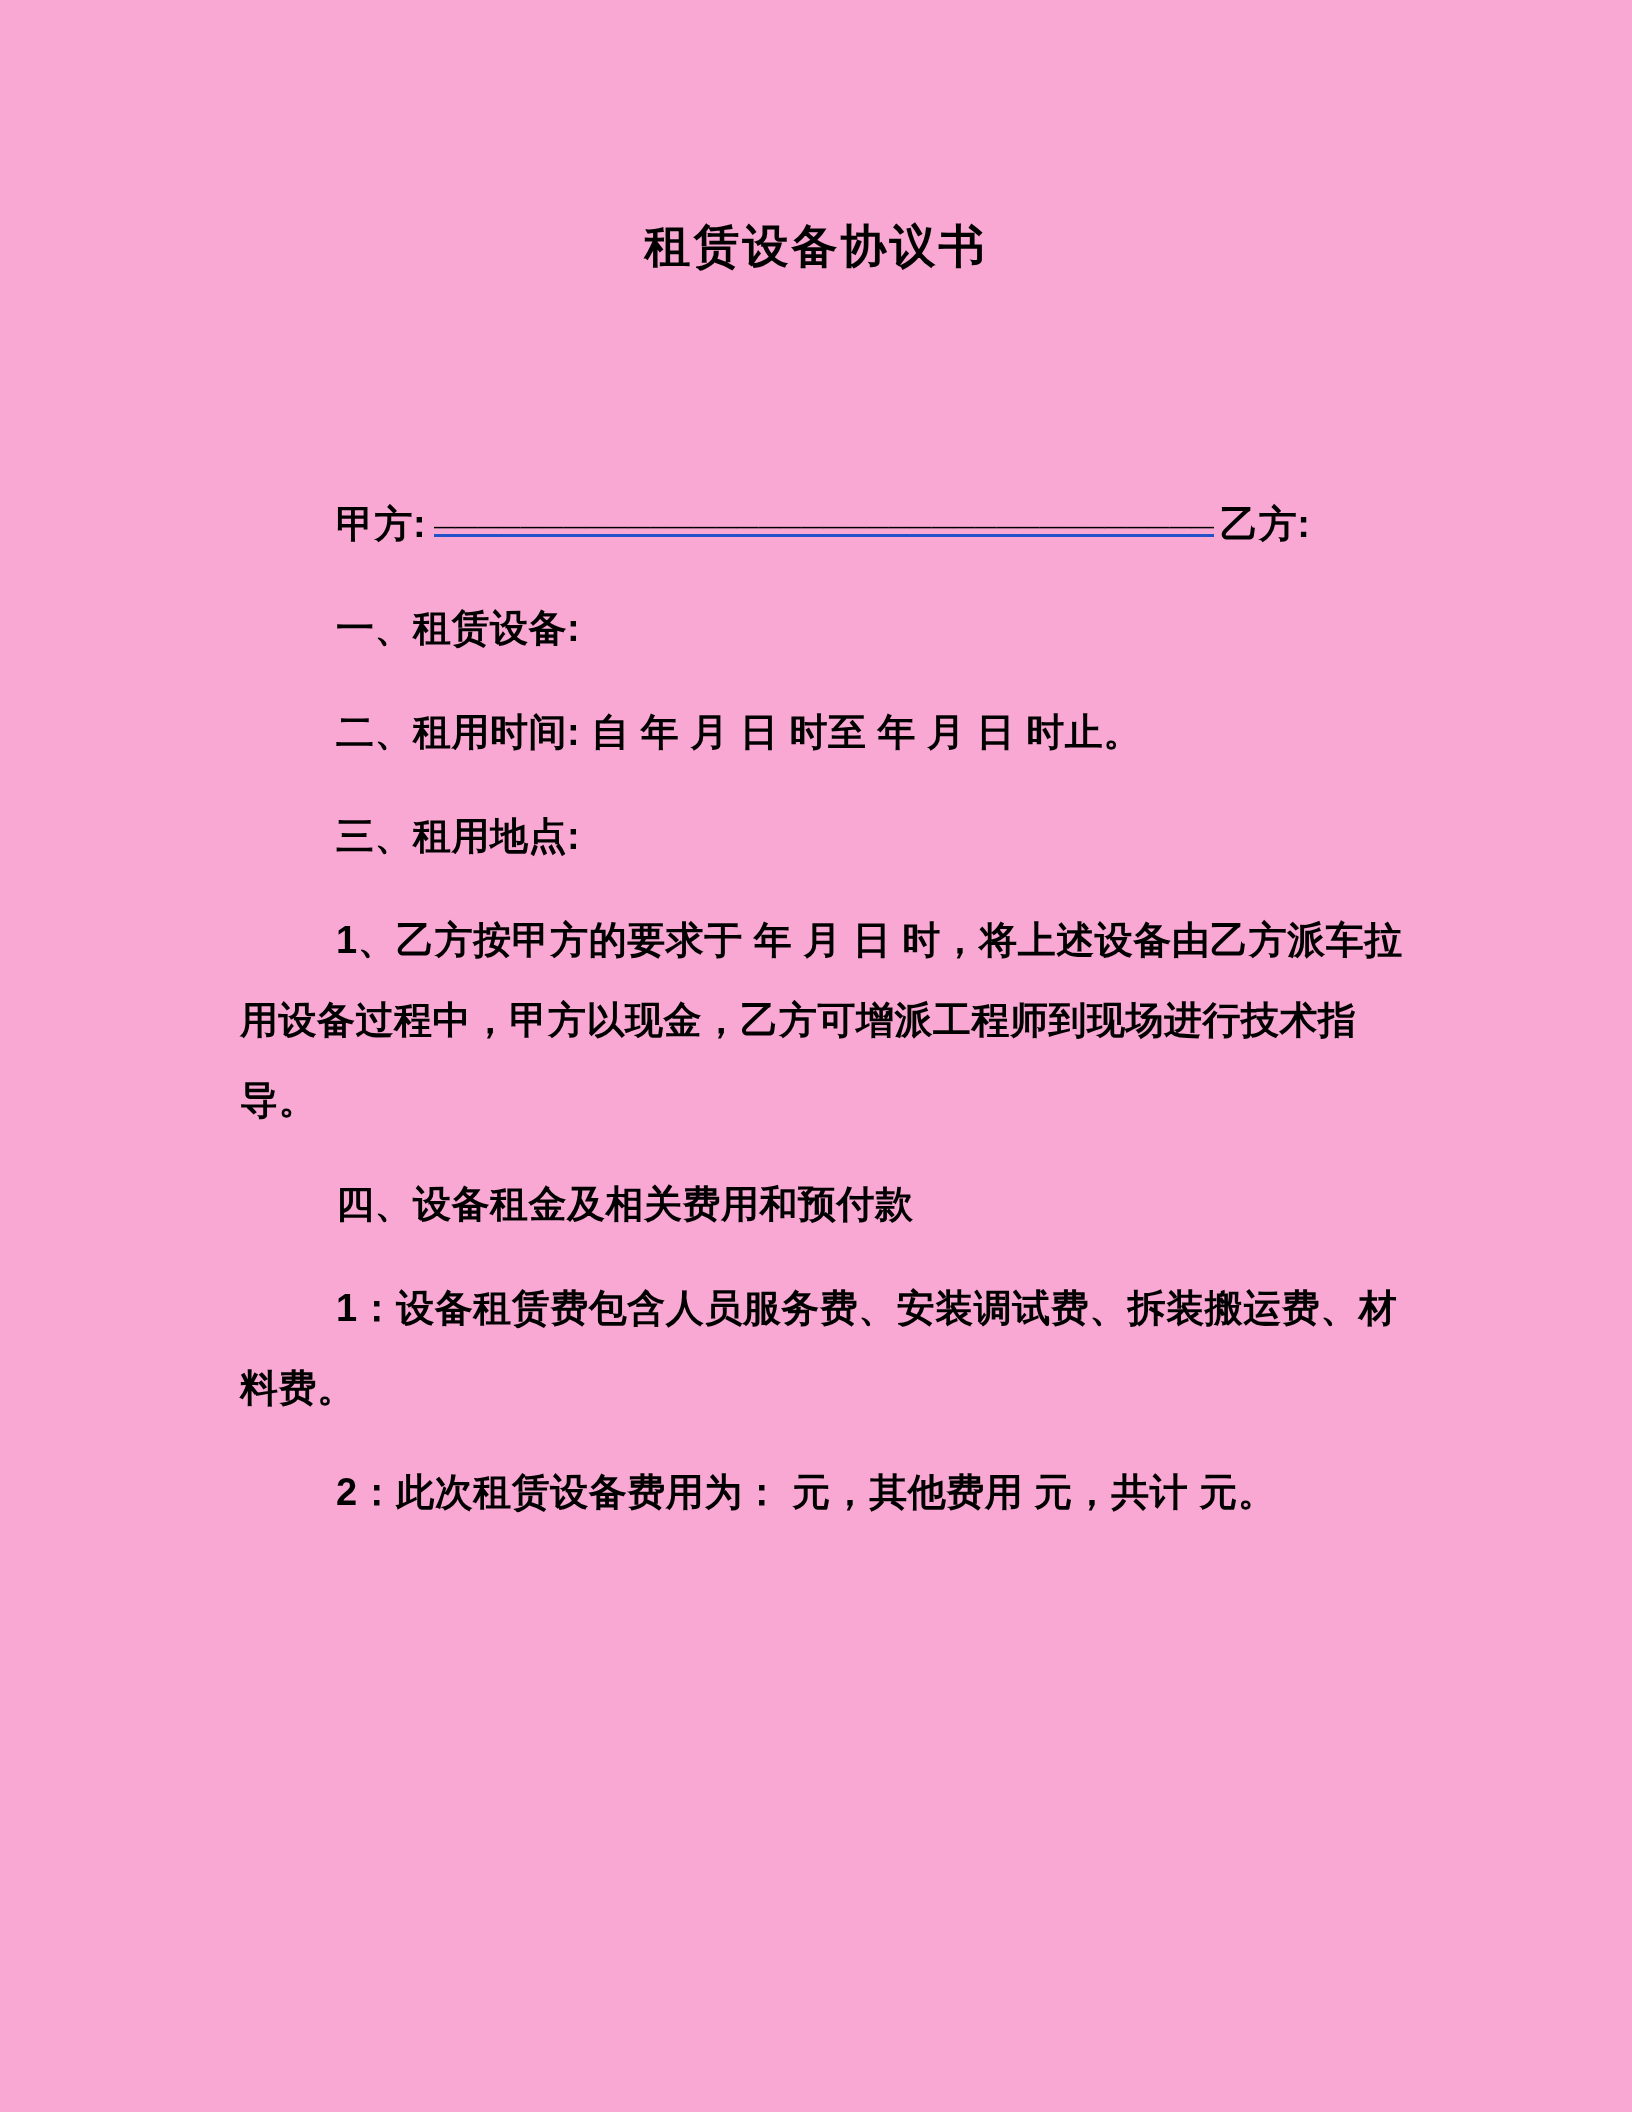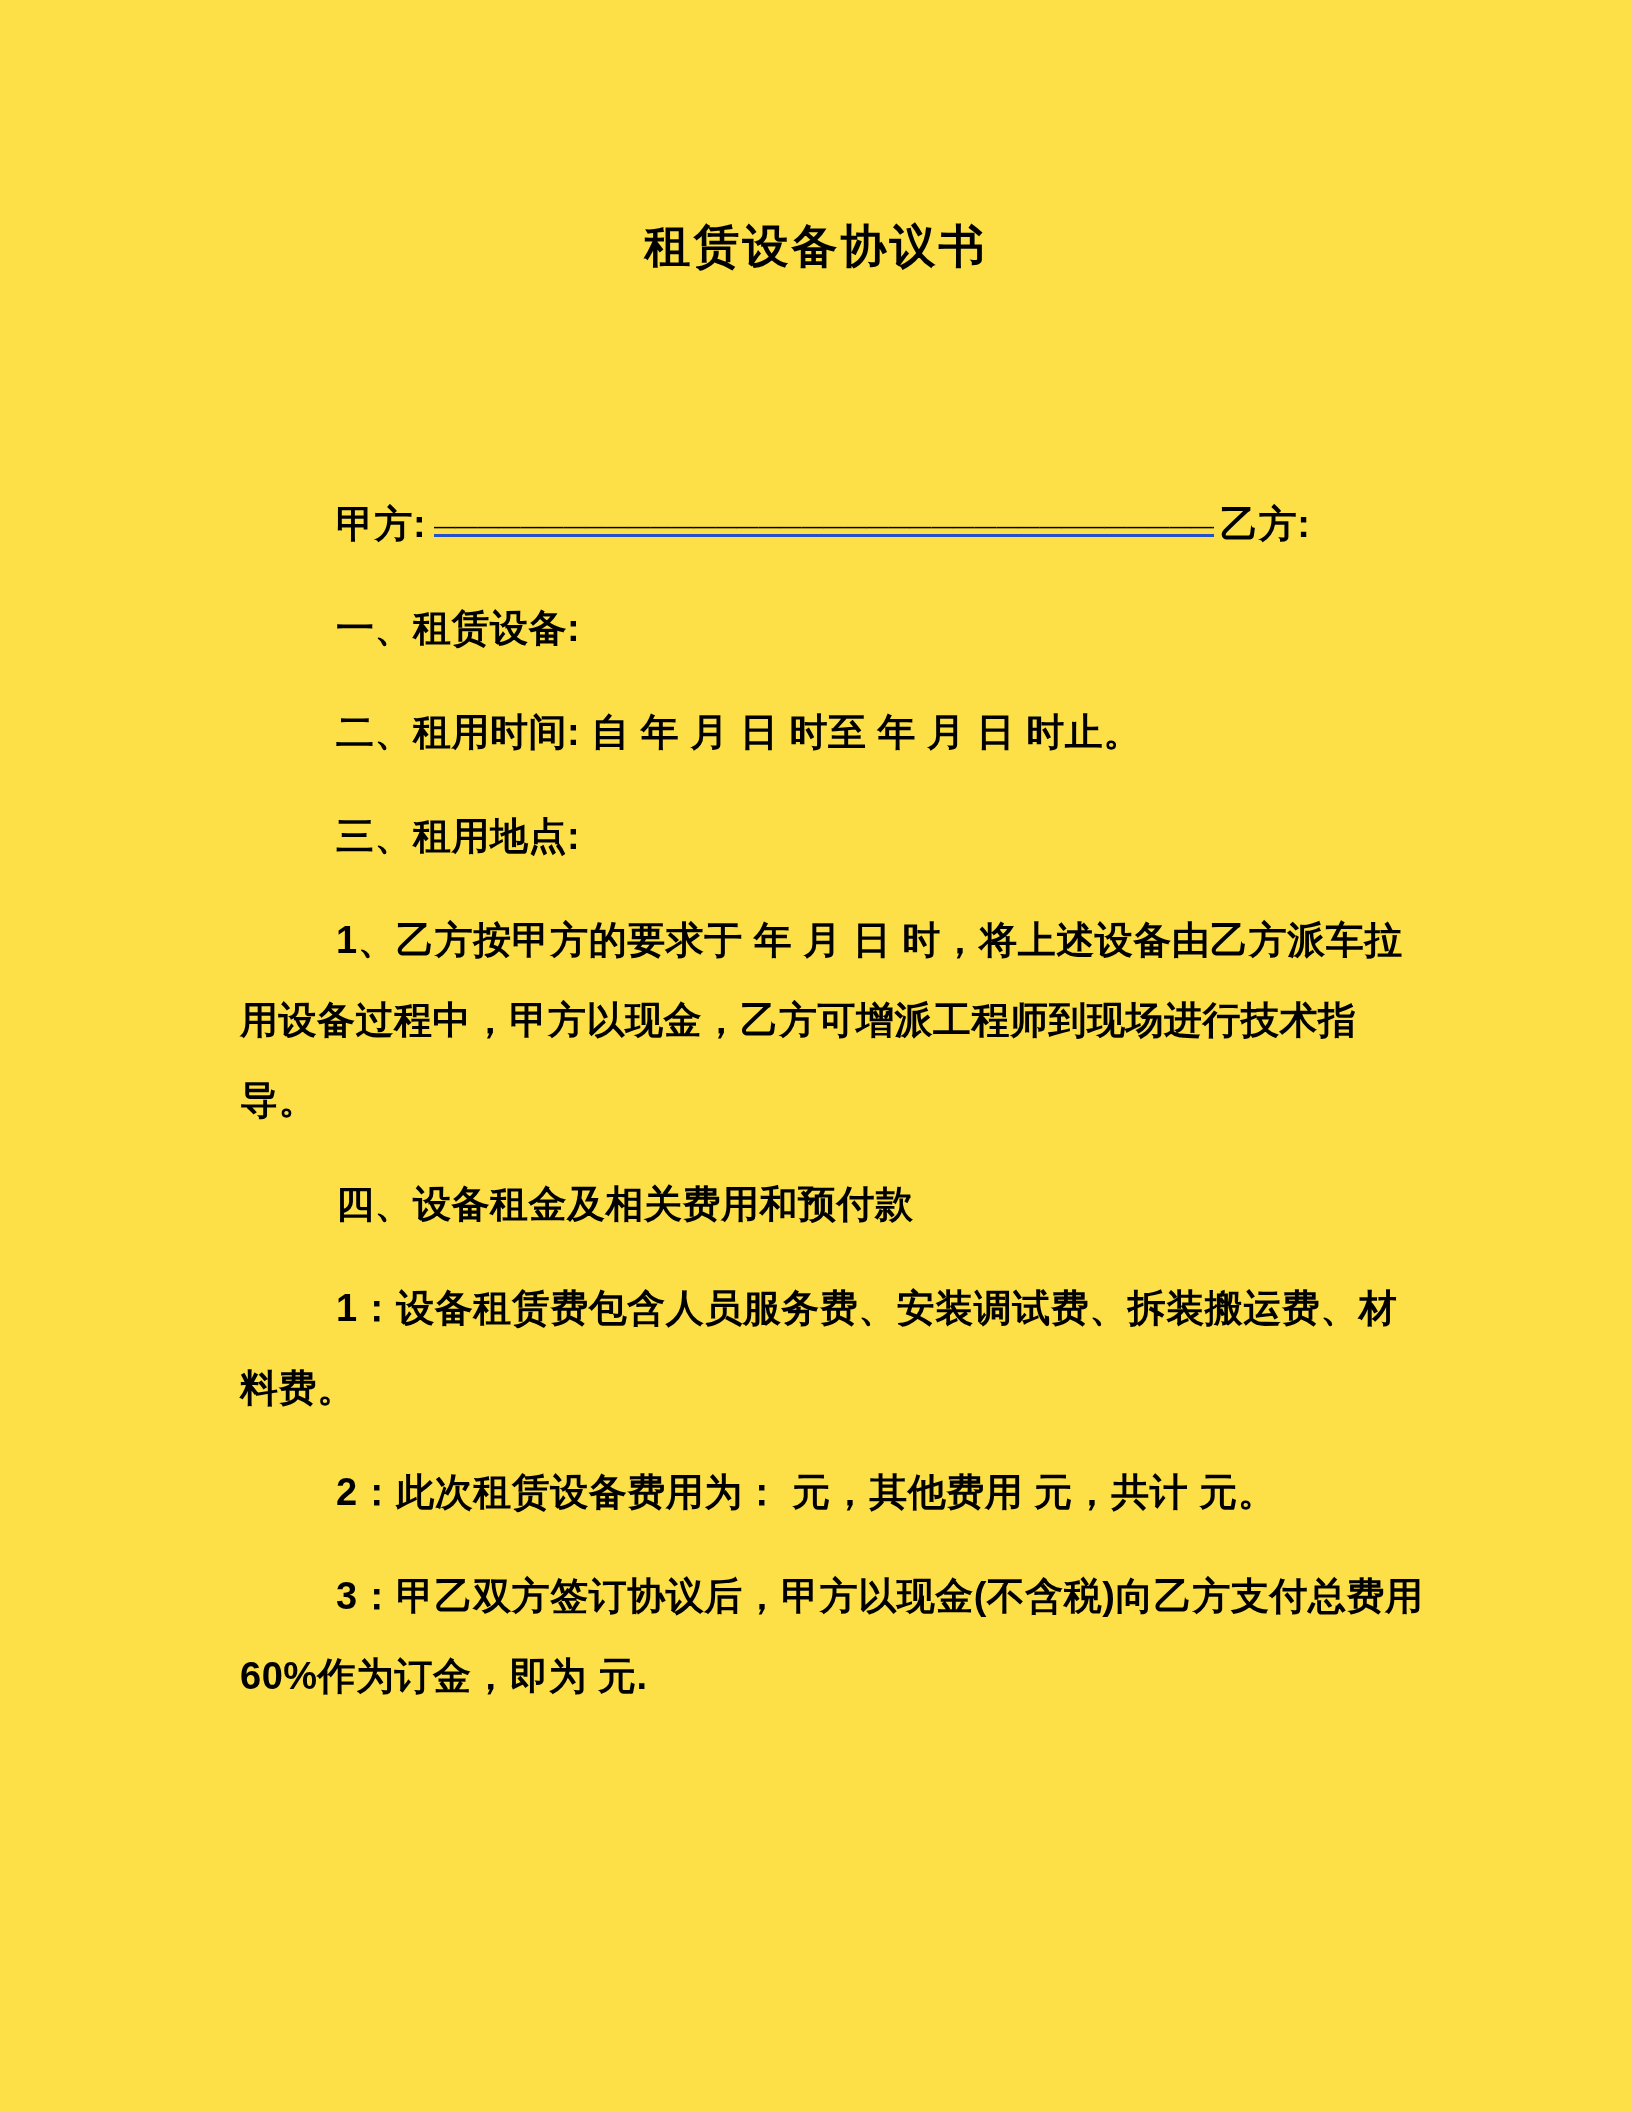--- a/index.html
+++ b/index.html
@@ -4,21 +4,21 @@
 <style>
   html, body {
     margin: 0;
     padding: 0;
     background: #ffffff;
   }
   .page {
     position: relative;
     width: 1632px;
     height: 2112px;
-    background: #fde047;
+    background: #f9a8d4;
     box-sizing: border-box;
     padding: 218px 180px 0 240px;
     font-family: "Liberation Sans", "DejaVu Sans", sans-serif;
     font-weight: 700;
     color: #000000;
     overflow: hidden;
   }
   .doc-title {
     font-size: 46px;
     line-height: 56px;
@@ -87,18 +87,14 @@
 
   <div class="para">
     <div class="line ind">1：设备租赁费包含人员服务费、安装调试费、拆装搬运费、材</div>
     <div class="line">料费。</div>
   </div>
 
   <div class="para">
     <div class="line ind">2：此次租赁设备费用为： 元，其他费用 元，共计 元。</div>
   </div>
 
-  <div class="para">
-    <div class="line ind">3：甲乙双方签订协议后，甲方以现金(不含税)向乙方支付总费用</div>
-    <div class="line">60%作为订金，即为 元.</div>
-  </div>
 
 </div>
 
 </body></html>

